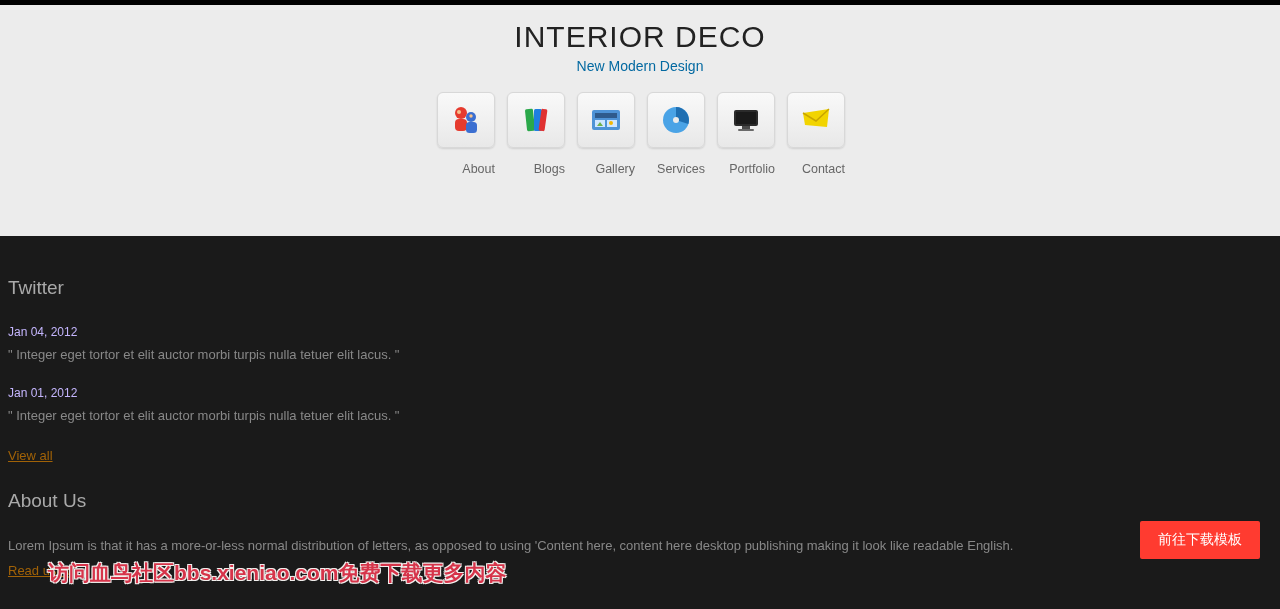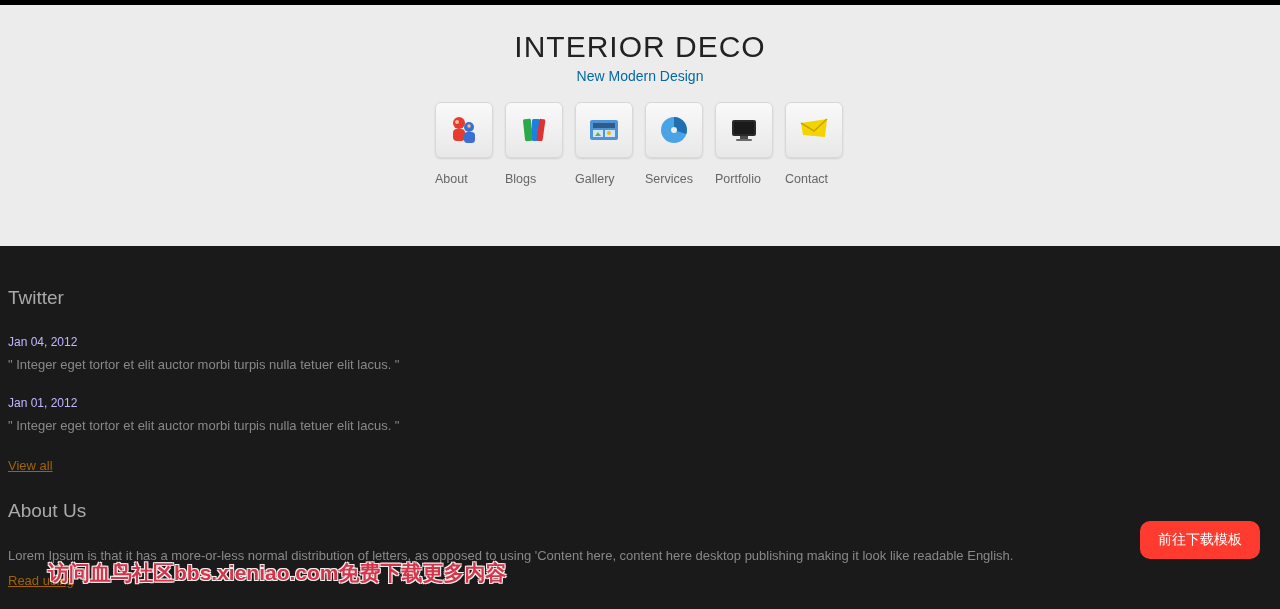--- a/index.html
+++ b/index.html
@@ -1,20 +1,20 @@
 <!DOCTYPE html>
 <html><head>
 <meta charset="utf-8">
 <style>
   * { margin: 0; padding: 0; box-sizing: border-box; }
   body { font-family: Arial, Helvetica, sans-serif; background: #000; width: 1280px; }
   .top-strip { height: 5px; background: #000; }
   .header-region {
     background: #ececec;
-    padding-top: 25px;
+    padding-top: 15px;
     padding-bottom: 60px;
     text-align: center;
   }
   .site-title {
     font-size: 30px;
     font-weight: 400;
     letter-spacing: 1px;
     color: #222;
   }
   .site-subtitle {
@@ -24,21 +24,21 @@
   }
   .nav-row {
     display: flex;
     justify-content: center;
     gap: 10px;
     margin-top: 18px;
   }
   .nav-item {
     display: flex;
     flex-direction: column;
-    align-items: flex-start;
+    align-items: flex-end;
     width: 60px;
     cursor: pointer;
   }
   .nav-icon-box {
     width: 58px;
     height: 56px;
     background: linear-gradient(#f9f9f9, #e8e8e8);
     border: 1px solid #d8d8d8;
     border-radius: 6px;
     box-shadow: 0 1px 2px rgba(0,0,0,0.12);
@@ -70,21 +70,21 @@
   .tweet-text { color: #888; }
   .dim-link { color: #a16207; cursor: pointer; display: inline-block; text-decoration: underline; }
   .about-text { color: #888; margin-bottom: 6px; }
   .download-btn {
     position: fixed;
     right: 20px;
     bottom: 50px;
     background: #ff3b30;
     color: #fff;
     padding: 10px 18px;
-    border-radius: 10px;
+    border-radius: 2px;
     font-size: 14px;
     cursor: pointer;
   }
   .watermark {
     position: fixed;
     left: 48px;
     bottom: 22px;
     font-size: 21px;
     font-weight: 700;
     color: #d6344a;

